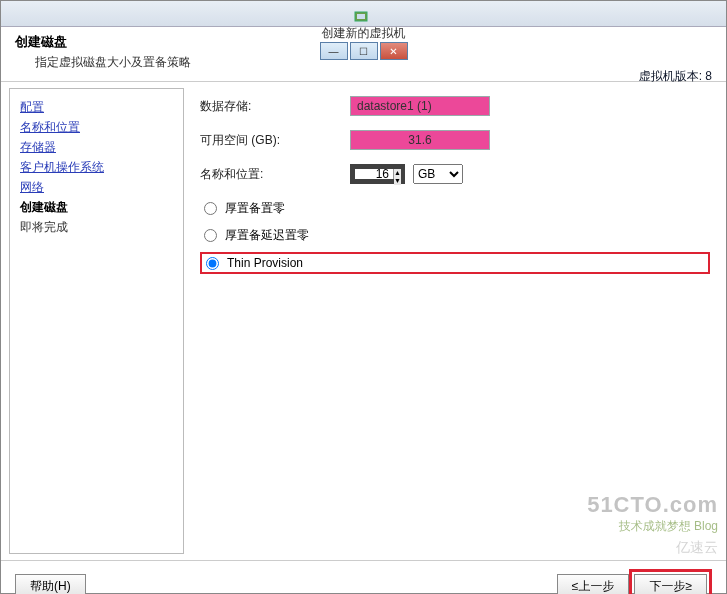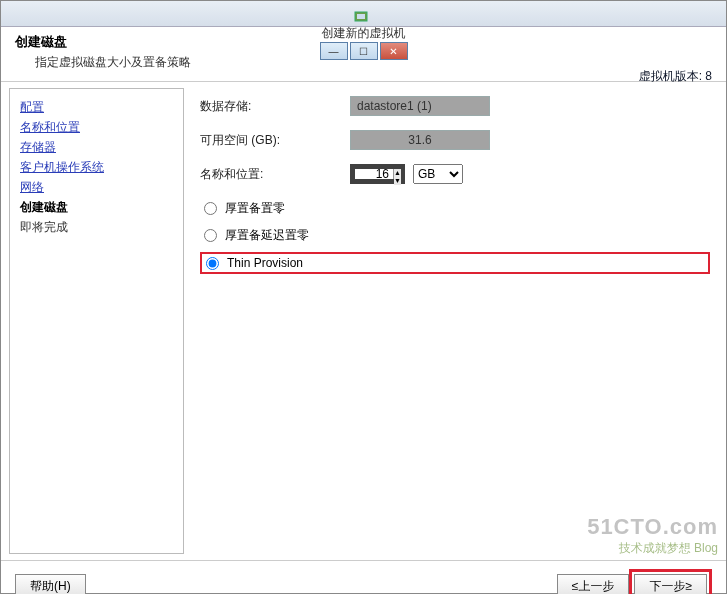--- a/index.html
+++ b/index.html
@@ -17,21 +17,21 @@
 .header-sub { margin-left: 20px; margin-top: 3px; color: #333; }
 .version { position: absolute; right: 14px; top: 8px; font-size: 12px; color: #0f172a; margin-top: 33px; }
 .body-area { display: flex; height: 478px; }
 .sidebar { width: 175px; border: 1px solid #bbb; margin: 6px 0 6px 8px; padding: 8px 10px; }
 .sidebar a { color: #2a3db8; text-decoration: underline; display: block; line-height: 20px; cursor: pointer; }
 .sidebar .plain { color: #333; text-decoration: none; line-height: 20px; display: block; }
 .sidebar .current { font-weight: bold; color: #000; }
 .content { flex: 1; padding: 14px 16px; }
 .row { display: flex; align-items: center; margin-bottom: 14px; }
 .row-label { width: 150px; color: #222; }
-.field-display { width: 140px; height: 20px; border: 1px solid #9aa; background: #a3a3a3; padding: 2px 6px; color: #333; }
+.field-display { width: 140px; height: 20px; border: 1px solid #9aa; background: #ec4899; padding: 2px 6px; color: #333; }
 .field-display.right { text-align: center; }
 .spinner { width: 55px; height: 20px; border: 5px solid #404040; display: inline-flex; }
 .spinner input { width: 38px; border: none; text-align: right; padding-right: 4px; font-size: 12px; }
 .spinner .arrows { width: 15px; display: flex; flex-direction: column; border-left: 1px solid #999; }
 .spinner .arrows div { flex: 1; font-size: 7px; text-align: center; line-height: 8px; background: #e8e8e8; cursor: pointer; }
 .unit-select { width: 50px; height: 20px; margin-left: 8px; font-size: 12px; }
 .radio-group { margin-top: 4px; }
 .radio-row { display: flex; align-items: center; margin: 6px 0; padding: 2px 4px; }
 .radio-row input { margin-right: 8px; }
 .highlight { border: 2px solid #d23; }
@@ -126,15 +126,16 @@
     <div class="spacer"></div>
     <button class="btn">≤上一步</button>
     <span class="next-wrap">
       <button class="btn">下一步≥</button>
     </span>
   </div>
 
   <div class="watermark">
     <div class="w1">51CTO.com</div>
     <div class="w2">技术成就梦想  Blog</div>
+    <div class="w3">亿速云</div>
   </div>
 
 </div>
 
 </body></html>

